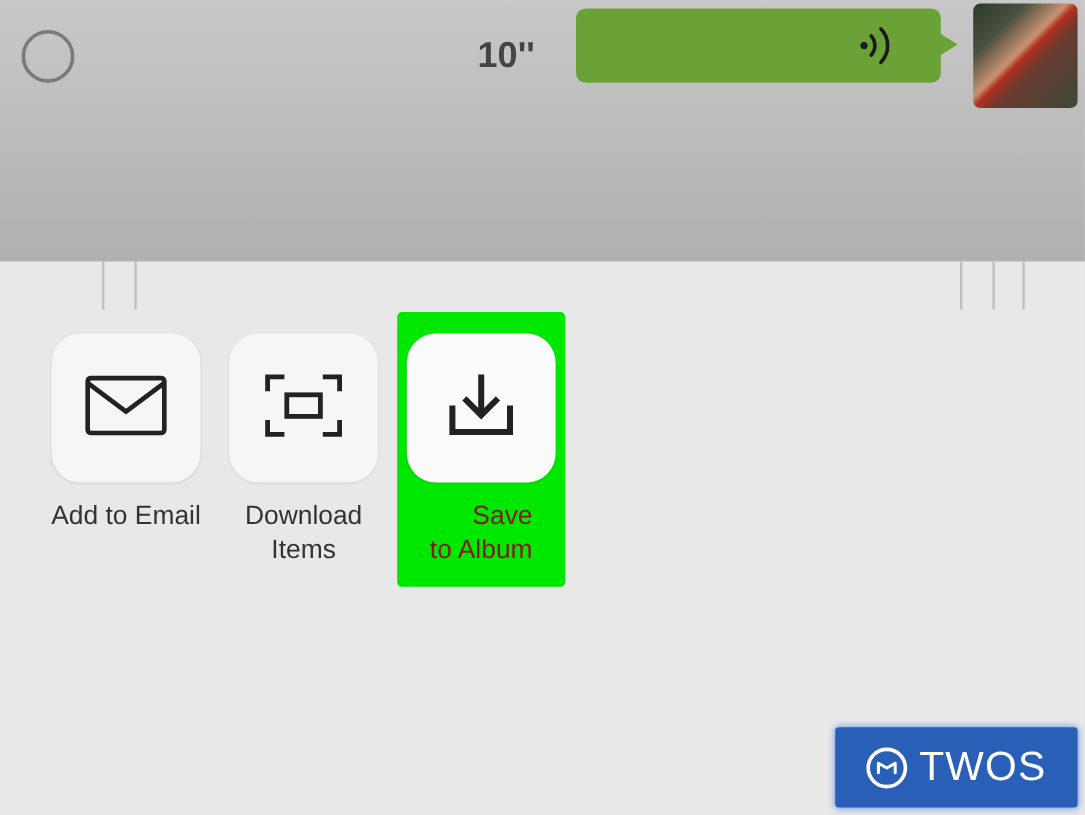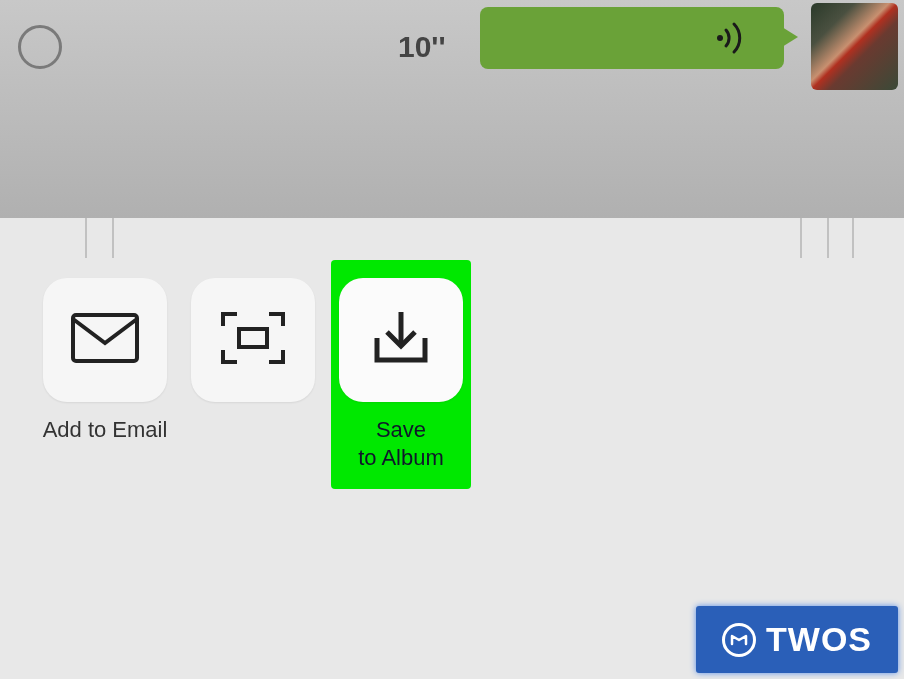--- a/index.html
+++ b/index.html
@@ -111,21 +111,21 @@
     line-height: 1.25;
     white-space: pre-line;
   }
   .highlight {
     padding: 18px 14px;
     margin-top: -18px;
     background: #00e800;
     border-radius: 4px;
   }
   .highlight .share-icon-box { background: #fbfbfb; }
-  .highlight .share-label { color: #0f172a; }
+  .highlight .share-label { color: #7f1d1d; text-align: right; }
   .cancel-bar {
     position: absolute;
     bottom: 0;
     left: 0; right: 0;
     height: 78px;
     background: #f2f2f2;
     border-top: 1px solid #c8c8c8;
     display: flex;
     align-items: center;
     justify-content: center;
@@ -147,21 +147,21 @@
     background: rgba(120,120,120,0.35);
   }
   .twos-badge {
     position: absolute;
     right: 6px;
     bottom: 6px;
     background: #2a5fb8;
     color: #fff;
     padding: 14px 26px;
     font-size: 34px;
-    font-weight: 700;
+    font-weight: 400;
     letter-spacing: 1px;
     border-radius: 3px;
     display: flex;
     align-items: center;
     gap: 10px;
     box-shadow: 0 0 6px #5a8fe8;
   }
   .twos-logo {
     width: 34px;
     height: 34px;
@@ -218,20 +218,22 @@
         <span>
           <svg width="68" height="60" viewBox="0 0 68 60">
             <path d="M4 16 V6 H16" stroke="#222" stroke-width="4" fill="none" stroke-linecap="square"></path>
             <path d="M52 6 H64 V16" stroke="#222" stroke-width="4" fill="none" stroke-linecap="square"></path>
             <path d="M64 44 V54 H52" stroke="#222" stroke-width="4" fill="none" stroke-linecap="square"></path>
             <path d="M16 54 H4 V44" stroke="#222" stroke-width="4" fill="none" stroke-linecap="square"></path>
             <rect x="20" y="21" width="28" height="18" stroke="#222" stroke-width="4" fill="none"></rect>
           </svg>
         </span>
       </div>
+      <div class="share-label">Download
+Items</div>
     </div>
 
     <div class="share-item highlight">
       <div class="share-icon-box">
         <span>
           <svg width="64" height="64" viewBox="0 0 64 64">
             <path d="M32 6 V38" stroke="#222" stroke-width="5" fill="none" stroke-linecap="butt"></path>
             <path d="M18 26 L32 40 L46 26" stroke="#222" stroke-width="5" fill="none" stroke-linecap="butt" stroke-linejoin="miter"></path>
             <path d="M8 32 V54 H56 V32" stroke="#222" stroke-width="5" fill="none" stroke-linecap="butt"></path>
           </svg>

